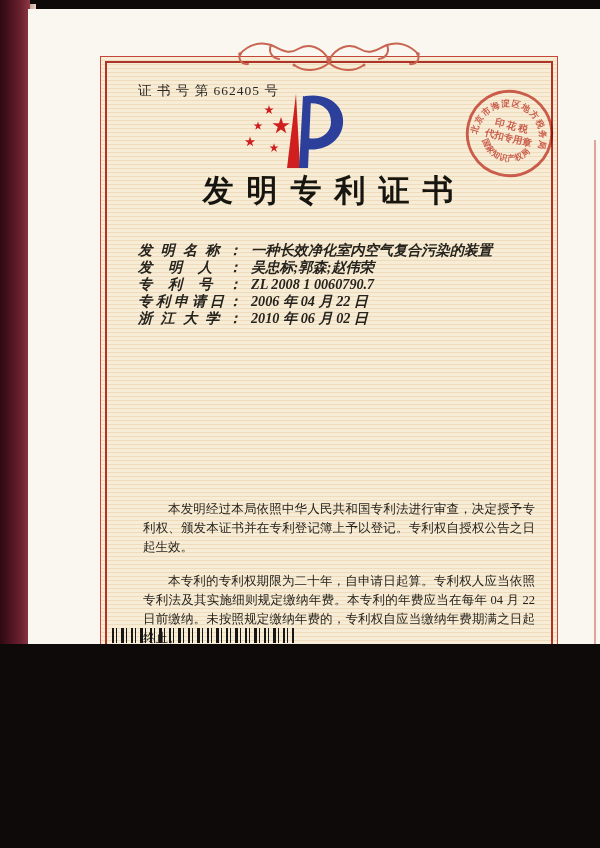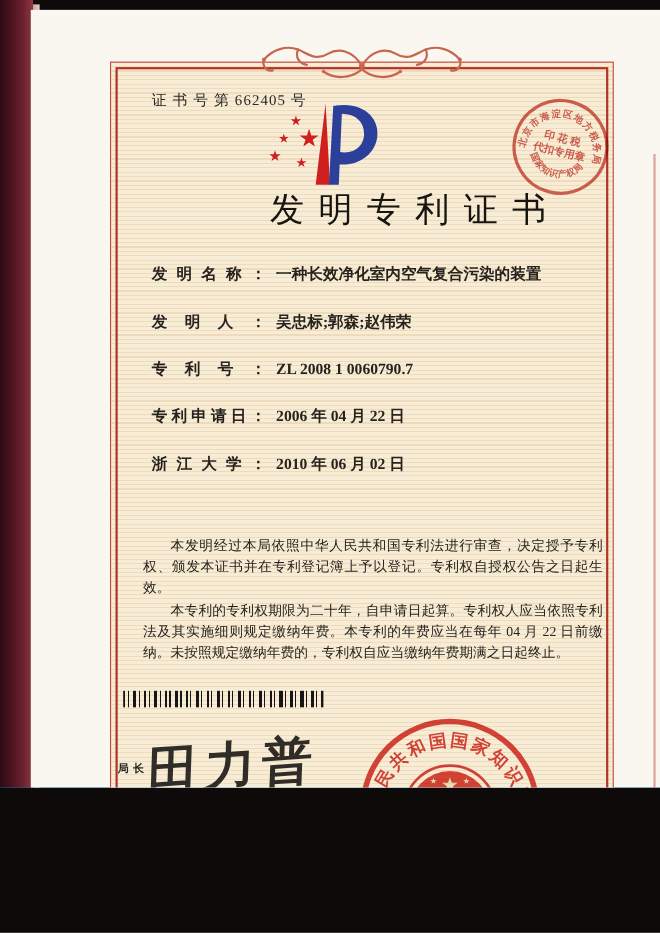--- a/index.html
+++ b/index.html
@@ -1,17 +1,17 @@
 <!DOCTYPE html>
 <html><head>
 <meta charset="utf-8">
 <style>
   html,body{margin:0;padding:0;}
   body{width:600px;height:848px;background:#0e0a09;font-family:"Liberation Serif","DejaVu Serif",serif;}
-  .photo{position:relative;width:600px;height:716px;overflow:hidden;background:#0ea5e9;}
+  .photo{position:relative;width:600px;height:644px;overflow:hidden;background:#f9a8d4;}
 
   
   .strip-top{position:absolute;left:0;top:0;width:600px;height:9px;background:#0e0a09;}
   .wedge-tr{position:absolute;left:300px;top:9px;width:300px;height:22px;
     background:linear-gradient(180deg,#1d1114,#3a2026);clip-path:polygon(0 0,100% 0,100% 100%);}
   .strip-left{position:absolute;left:0;top:0;width:30px;height:848px;
     background:linear-gradient(90deg,#2c0a12 0%,#4c141f 35%,#6d2130 70%,#8c3a42 100%);}
   .page-edges{position:absolute;left:30px;top:4px;width:6px;height:840px;
     background:linear-gradient(90deg,#caa39b,#e8cfc4);}
   .bottom-area{position:absolute;left:0;top:820px;width:600px;height:28px;background:#f3f0e9;}
@@ -30,30 +30,30 @@
 
   .ornament-top{position:absolute;left:224px;top:36px;width:210px;height:44px;}
   .corner-fl{position:absolute;width:62px;height:62px;}
   .corner-bl{left:74px;top:752px;}
   .corner-br{left:522px;top:750px;transform:scaleX(-1);}
 
   
   .cert-number{position:absolute;left:138px;top:82px;font-size:13.5px;color:#2a2723;letter-spacing:1px;}
   .logo{position:absolute;left:243px;top:90px;width:110px;height:82px;}
   .title{position:absolute;left:100px;top:170px;width:456px;text-align:center;
-    font-size:31px;font-weight:400;color:#17150f;letter-spacing:13px;text-indent:13px;margin-left:43px;}
-
-  .fields{position:absolute;left:138px;top:242px;width:410px;display:flex;flex-direction:column;gap:26px;}
+    font-size:31px;font-weight:700;color:#17150f;letter-spacing:13px;text-indent:13px;}
+
+  .fields{position:absolute;left:138px;top:242px;width:410px;display:flex;flex-direction:column;font-style:italic;}
   .field-row{font-size:14.2px;color:#26231d;line-height:17px;white-space:nowrap;}
   .field-label{display:inline-block;width:104px;text-align:justify;text-align-last:justify;font-weight:600;}
   .field-value{margin-left:9px;font-weight:600;}
 
   .paragraphs{position:absolute;left:127px;top:484px;width:424px;font-size:12.5px;
     line-height:18.8px;color:#26231d;text-align:justify;}
-  .paragraphs p{margin:3px;text-indent:2em;font-weight:500;}
+  .paragraphs p{margin:16px;text-indent:2em;font-weight:500;}
 
   .barcode{position:absolute;left:112px;top:628px;width:182px;height:15px;
     background:repeating-linear-gradient(90deg,
       #161616 0px,#161616 2px,transparent 2px,transparent 4px,
       #161616 4px,#161616 5px,transparent 5px,transparent 9px,
       #161616 9px,#161616 12px,transparent 12px,transparent 14px,
       #161616 14px,#161616 15px,transparent 15px,transparent 19px);}
 
   .director-label{position:absolute;left:107px;top:692px;font-size:10px;color:#2a2723;letter-spacing:4px;font-weight:bold;}
   .signature{position:absolute;left:134px;top:664px;width:190px;font-size:46px;color:#1f1d1a;

